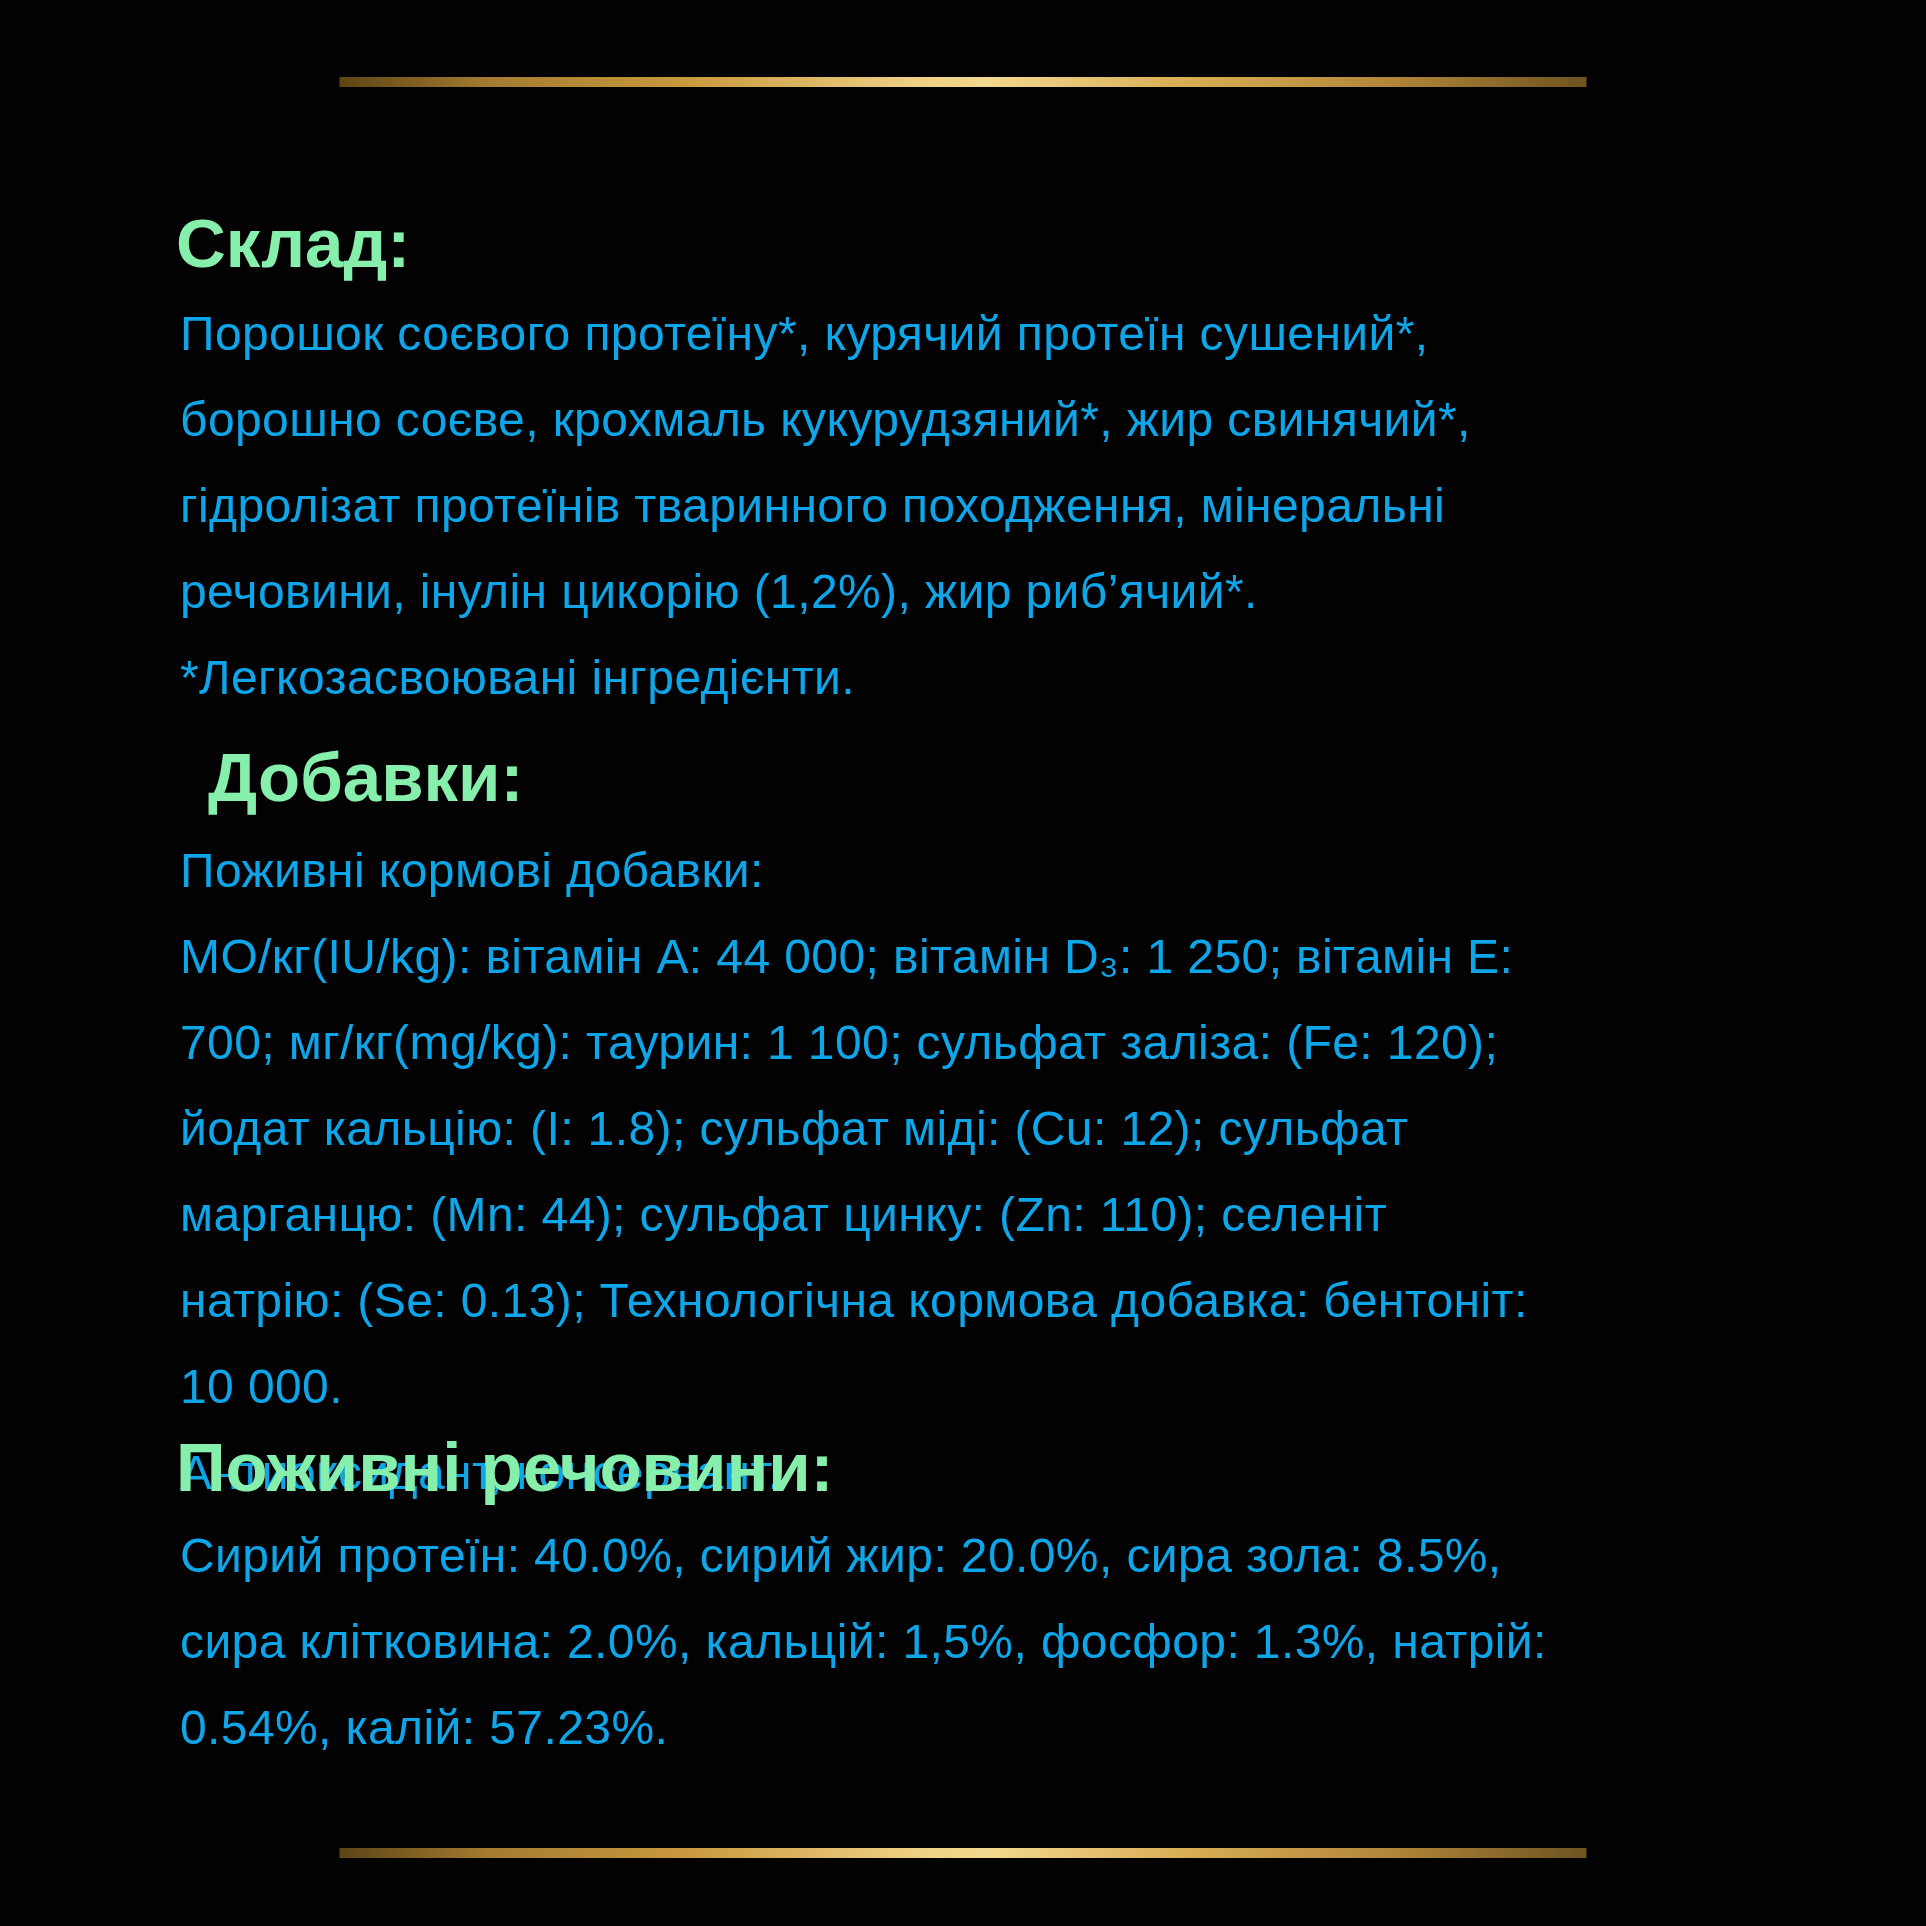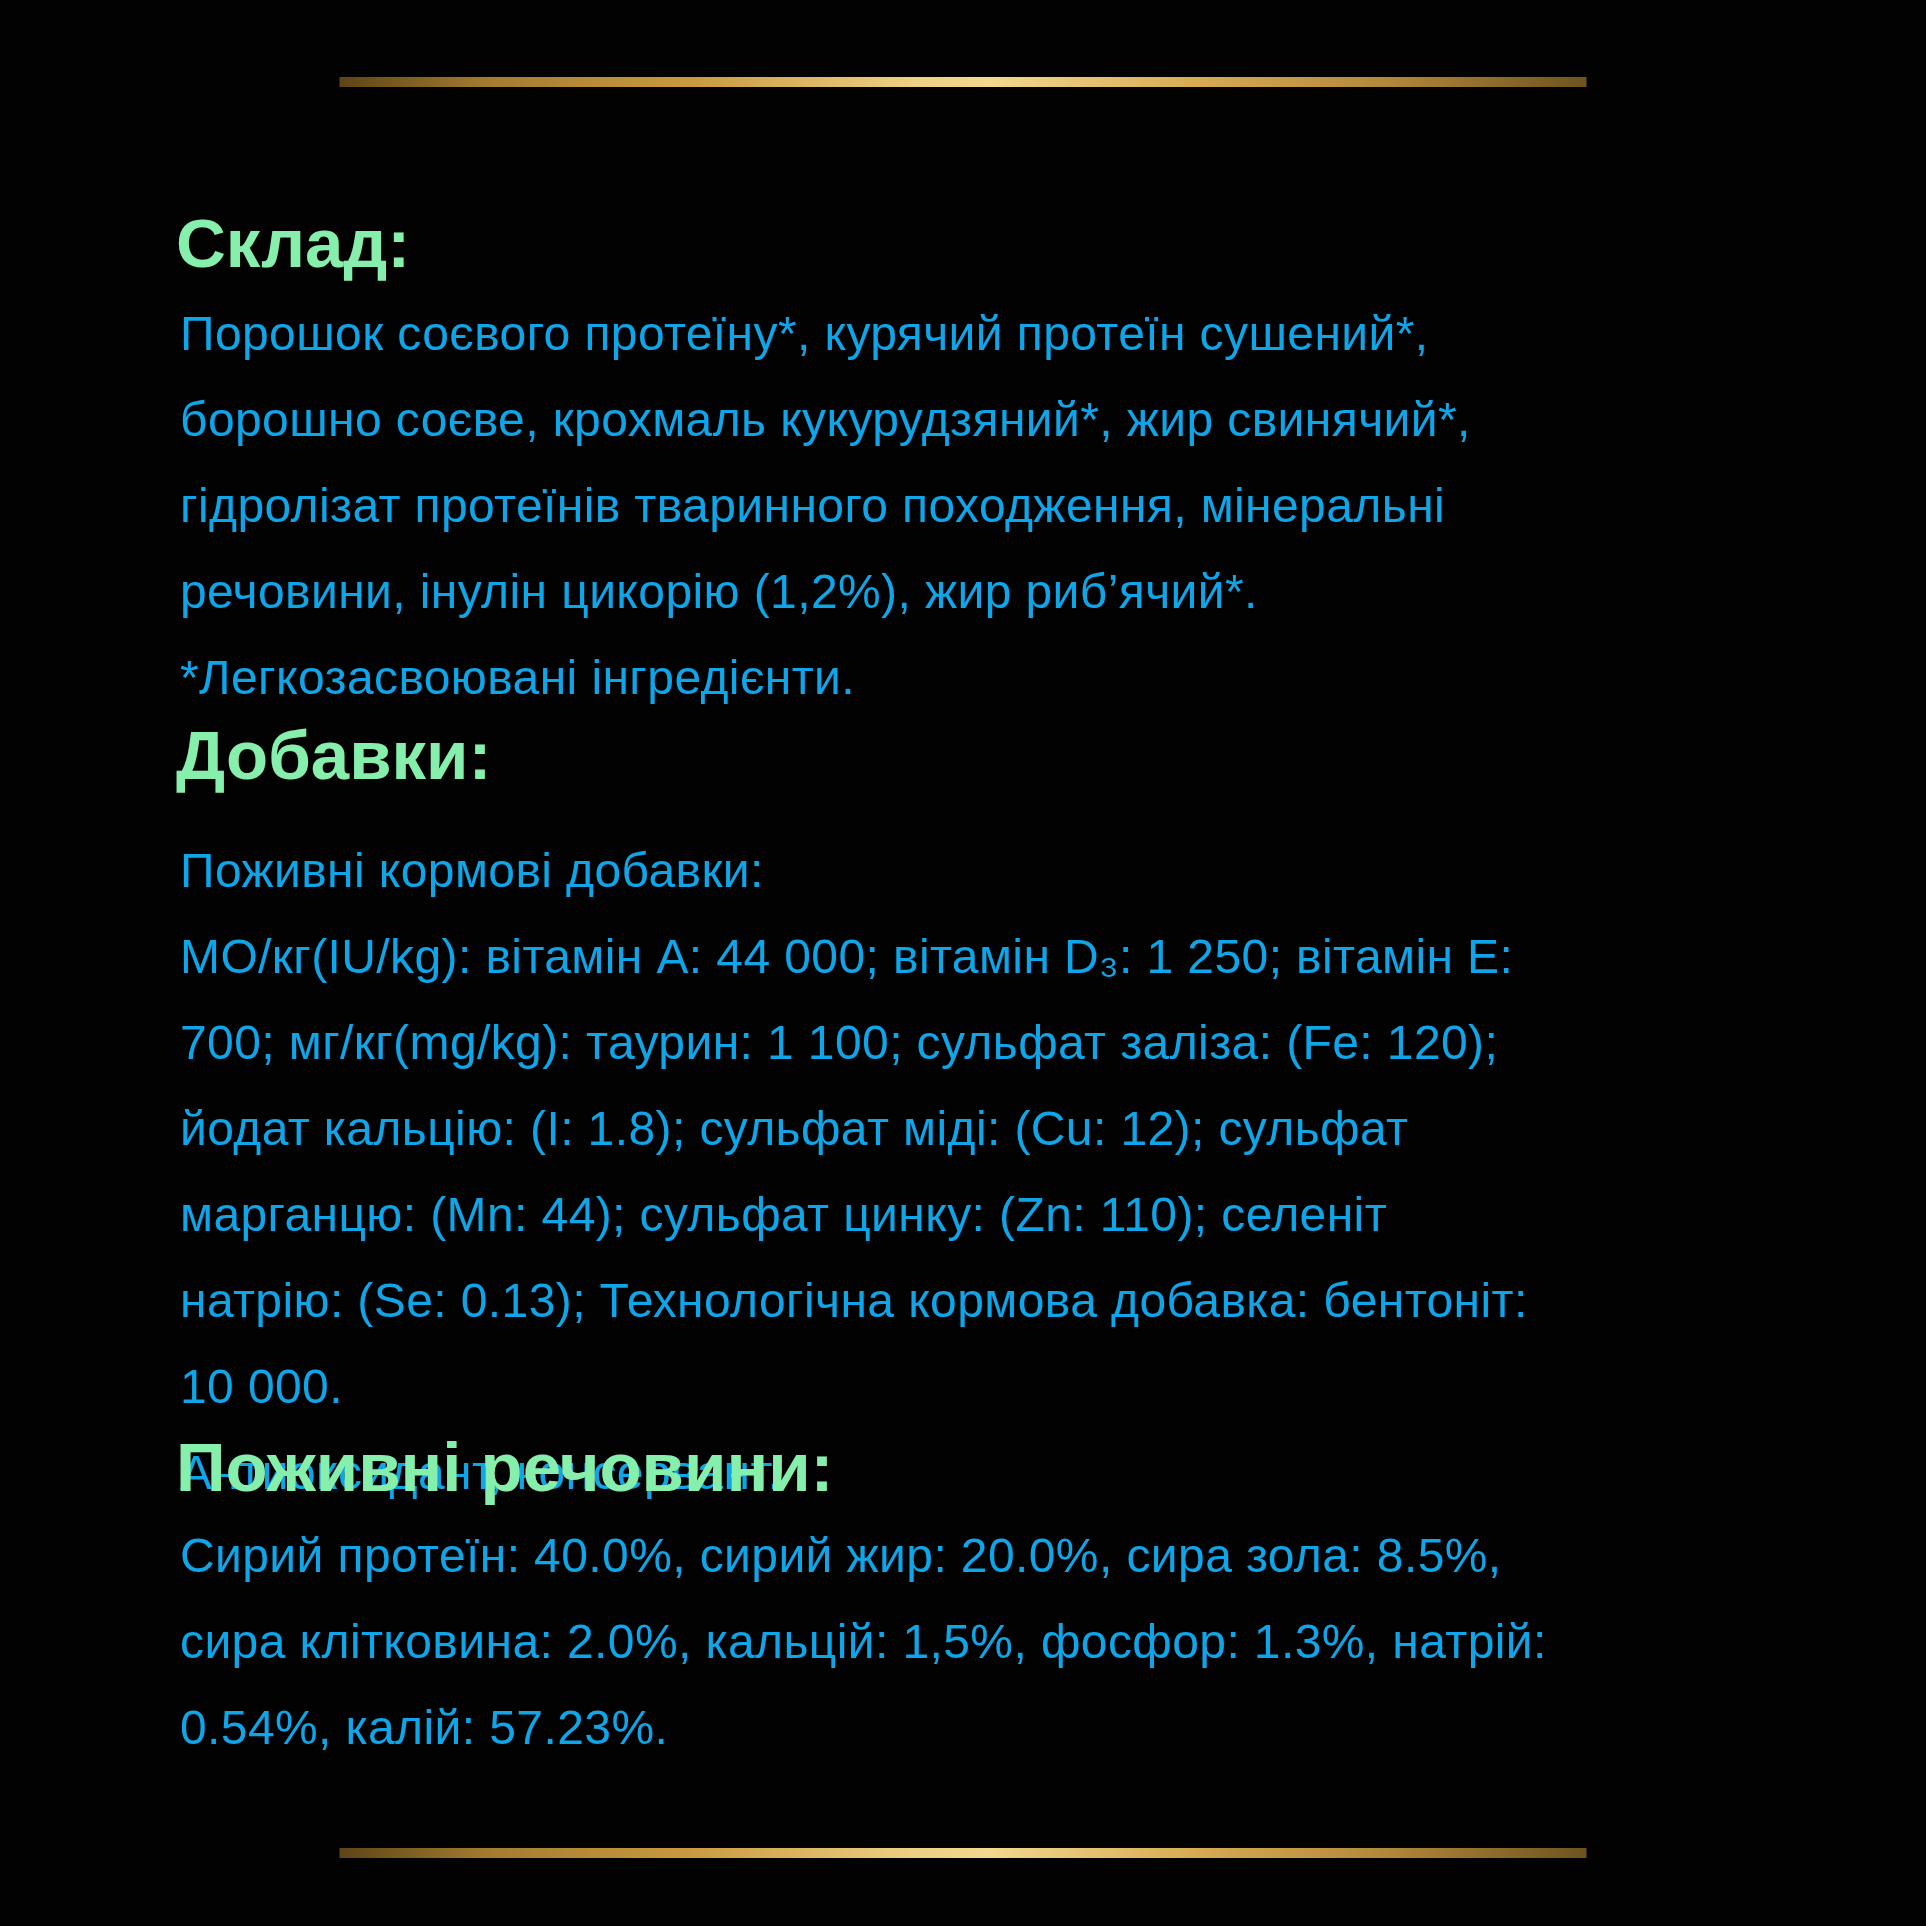--- a/index.html
+++ b/index.html
@@ -53,21 +53,21 @@
     margin: 4px;
     font-size: 48px;
     line-height: 86px;
     font-weight: 400;
     color: #0ea5e9;
     white-space: pre-line;
     letter-spacing: 0.4px;
   }
   .h-composition { top: 208px; }
   .b-composition { top: 287px; }
-  .h-additives   { top: 720px; }
+  .h-additives   { top: 742px; margin-left: 32px; }
   .b-additives   { top: 824px; }
   .h-nutrients   { top: 1432px; }
   .b-nutrients   { top: 1509px; }
 </style>
 </head>
 <body>
 
 <div class="canvas">
 
   <div class="gold-bar top"></div>

